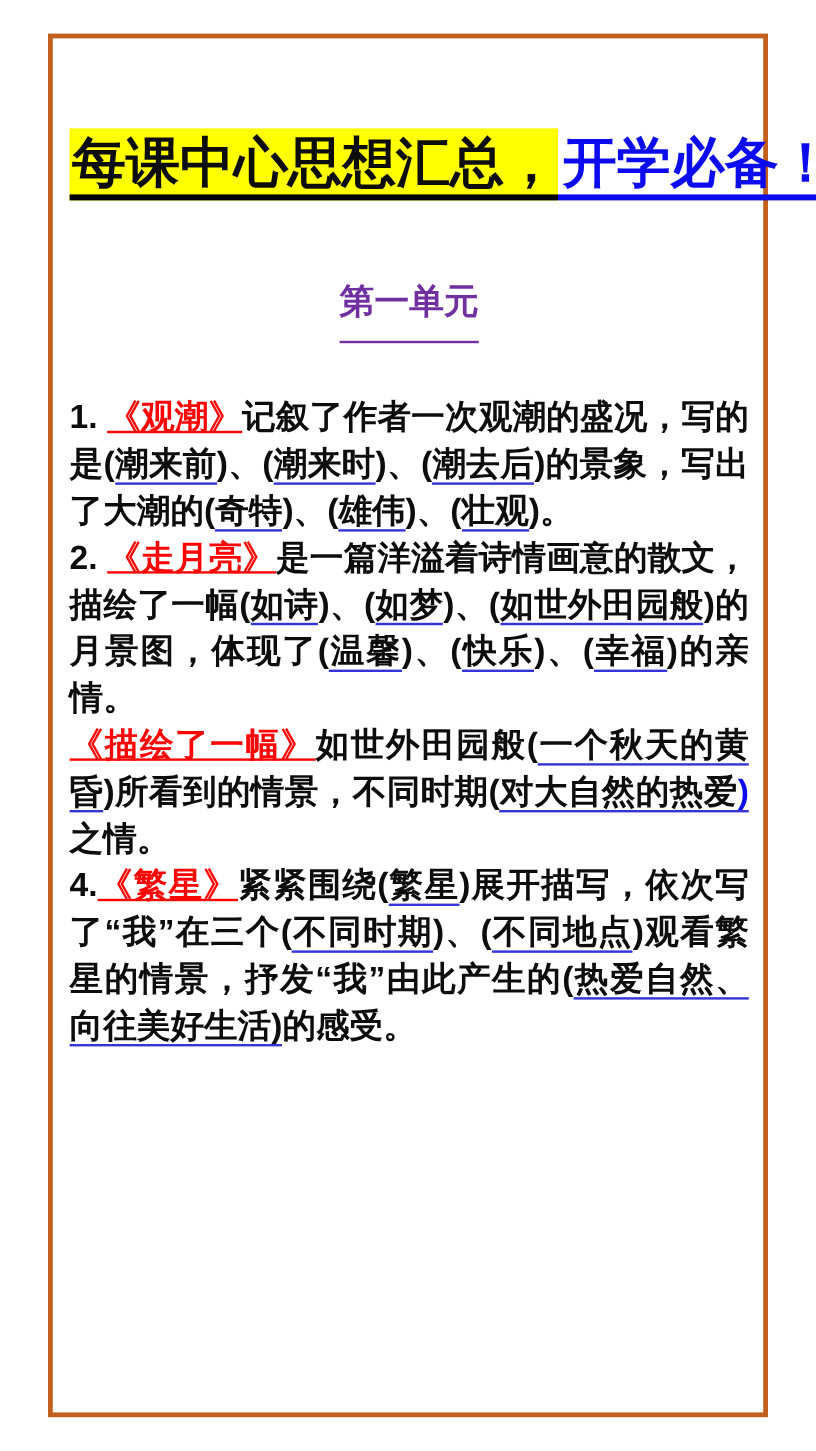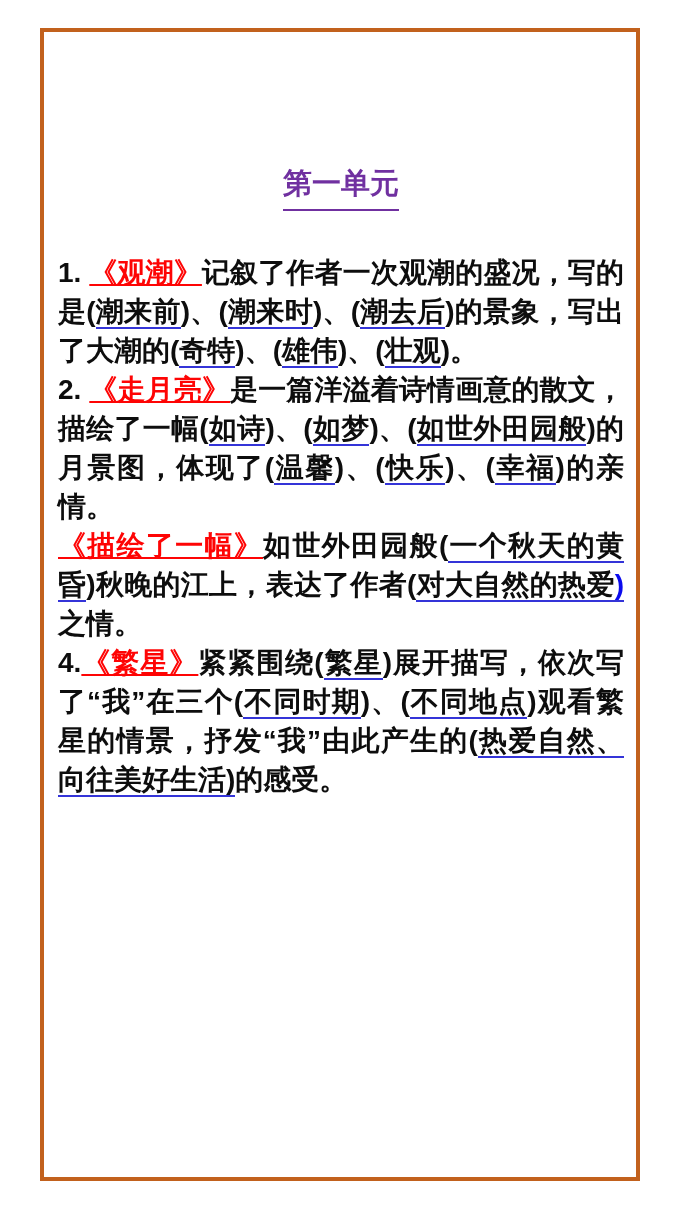--- a/index.html
+++ b/index.html
@@ -60,21 +60,21 @@
   .section-wrap{
     margin-top:68px;
     text-align:center;
   }
   .section-title{
     display:inline-block;
     color:var(--section-purple);
     font-size:29px;
     font-weight:bold;
     border-bottom:2px solid var(--section-purple);
-    padding-bottom:5px;
+    padding-bottom:12px;
   }
   .content{
     margin-top:42px;
     font-size:28px;
     font-weight:bold;
     line-height:39px;
     color:var(--text-black);
     text-align:justify;
   }
   .content p.para{
@@ -89,26 +89,29 @@
     border-bottom:2px solid var(--underline-blue);
   }
 </style>
 </head>
 <body>
 
 <div class="frame">
   <div class="inner">
 
 
+    <div class="subtitle">
+      <span class="hl">每课中心思想汇总，</span><span class="acc">开学必备！</span>
+    </div>
 
     <div class="section-wrap">
       <span class="section-title">第一单元</span>
     </div>
 
     <div class="content">
         <p class="para"><span class="seg n">1. </span><span class="seg r">《观潮》</span><span class="seg n">记叙了作者一次观潮的盛况，写的是(</span><span class="seg u">潮来前</span><span class="seg n">)、(</span><span class="seg u">潮来时</span><span class="seg n">)、(</span><span class="seg u">潮去后</span><span class="seg n">)的景象，写出了大潮的(</span><span class="seg u">奇特</span><span class="seg n">)、(</span><span class="seg u">雄伟</span><span class="seg n">)、(</span><span class="seg u">壮观</span><span class="seg n">)。</span></p>
         <p class="para"><span class="seg n">2. </span><span class="seg r">《走月亮》</span><span class="seg n">是一篇洋溢着诗情画意的散文，描绘了一幅(</span><span class="seg u">如诗</span><span class="seg n">)、(</span><span class="seg u">如梦</span><span class="seg n">)、(</span><span class="seg u">如世外田园般</span><span class="seg n">)的月景图，体现了(</span><span class="seg u">温馨</span><span class="seg n">)、(</span><span class="seg u">快乐</span><span class="seg n">)、(</span><span class="seg u">幸福</span><span class="seg n">)的亲情。</span></p>
-        <p class="para"><span class="seg r">《描绘了一幅》</span><span class="seg n">如世外田园般(</span><span class="seg u">一个秋天的黄昏</span><span class="seg n">)秋晚的江上，表达了作者(</span><span class="seg u">对大自然的热爱</span><span class="seg b">)</span><span class="seg n">之情。</span></p>
+        <p class="para"><span class="seg r">《描绘了一幅》</span><span class="seg n">如世外田园般(</span><span class="seg u">一个秋天的黄昏</span><span class="seg n">)所看到的情景，不同时期(</span><span class="seg u">对大自然的热爱</span><span class="seg b">)</span><span class="seg n">之情。</span></p>
         <p class="para"><span class="seg n">4.</span><span class="seg r">《繁星》</span><span class="seg n">紧紧围绕(</span><span class="seg u">繁星</span><span class="seg n">)展开描写，依次写了“我”在三个(</span><span class="seg u">不同时期</span><span class="seg n">)、(</span><span class="seg u">不同地点</span><span class="seg n">)观看繁星的情景，抒发“我”由此产生的(</span><span class="seg u">热爱自然、向往美好生活)</span><span class="seg n">的感受。</span></p>
       </div>
 
   </div>
 </div>
 
 </body></html>

